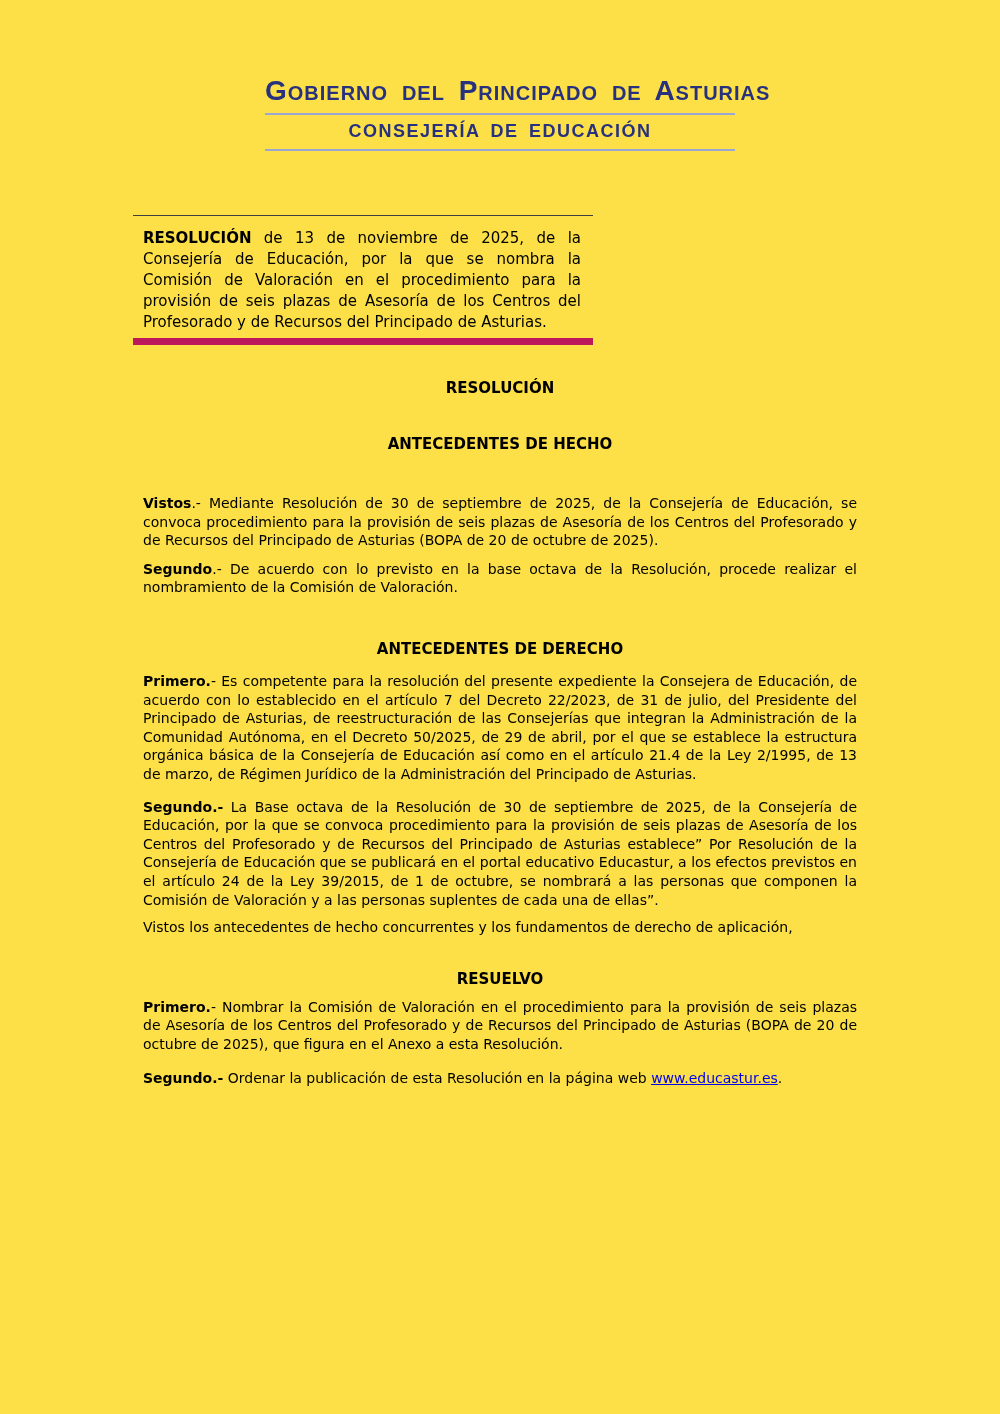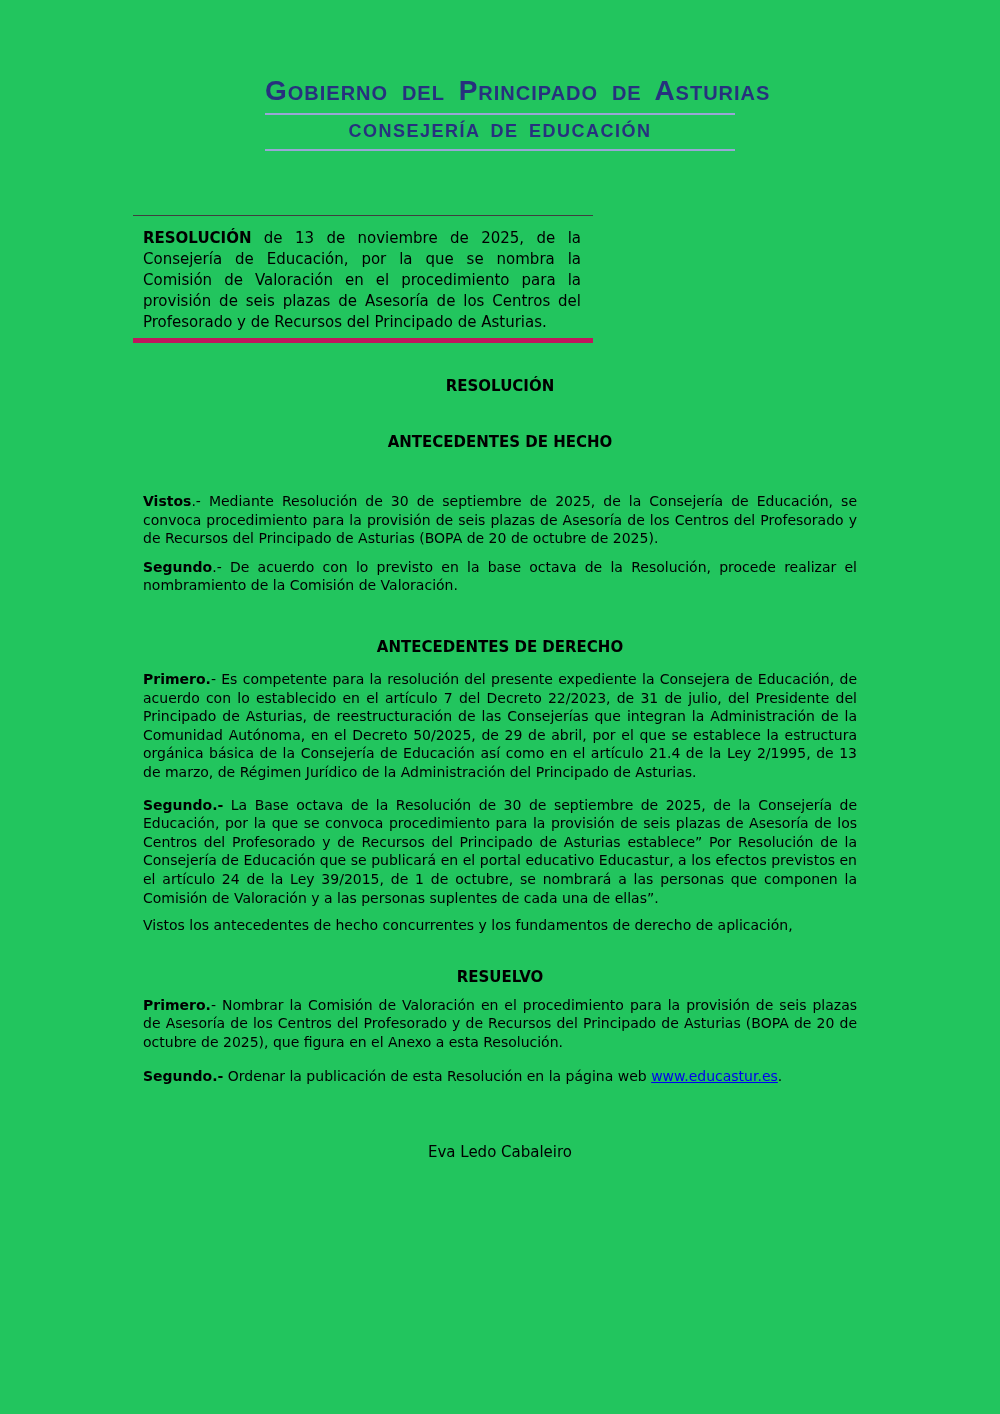--- a/index.html
+++ b/index.html
@@ -2,21 +2,21 @@
 <html><head>
 <meta charset="utf-8">
 <style>
   * { margin: 0; padding: 0; box-sizing: border-box; }
   html, body { background: #ffffff; }
   .page {
     position: relative;
     width: 1000px;
     height: 1414px;
     margin: 0 auto;
-    background: #22c55e;
+    background: #fde047;
     font-family: "DejaVu Sans", "Liberation Sans", sans-serif;
     color: #000000;
     overflow: hidden;
   }
 
   
   .letterhead {
     width: 470px;
     margin: 0 auto;
     padding-top: 74px;
@@ -49,21 +49,21 @@
     color: #27317e;
     white-space: nowrap;
   }
   .brand-rule.second { margin-top: 6px; }
 
   
   .summary-box {
     margin: 64px 0 0 133px;
     width: 460px;
     border-top: 1px solid #3f3f3f;
-    border-bottom: 5px solid #be185d;
+    border-bottom: 7px solid #be185d;
     padding: 12px 12px 5px 10px;
     font-size: 15px;
     line-height: 21px;
     text-align: justify;
     text-align-last: left;
   }
   .summary-box b { font-weight: bold; }
 
   
   .content {
@@ -161,16 +161,15 @@
 
     <p class="para p-res-1">
       <b>Primero.</b><span>- Nombrar la Comisión de Valoración en el procedimiento para la provisión de seis plazas de Asesoría de los Centros del Profesorado y de Recursos del Principado de Asturias (BOPA de 20 de octubre de 2025), que figura en el Anexo a esta Resolución.</span>
     </p>
 
     <p class="para p-res-2">
       <b>Segundo.-</b><span> Ordenar la publicación de esta Resolución en la página web </span><a class="link">www.educastur.es</a><span>.</span>
     </p>
 
 
-    <div class="sig-name">Eva Ledo Cabaleiro</div>
 
   </div>
 </div>
 
 </body></html>

